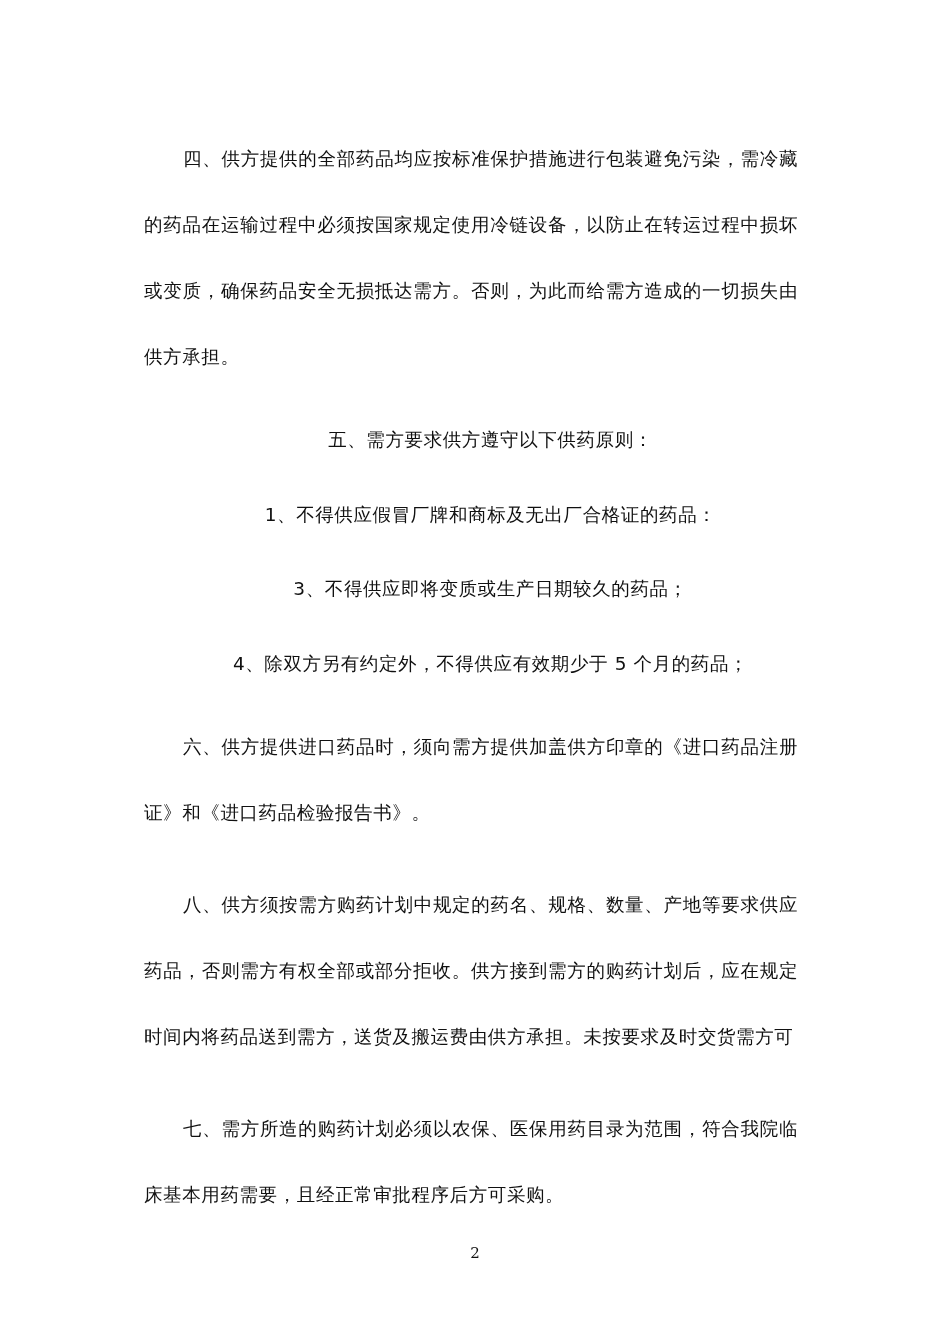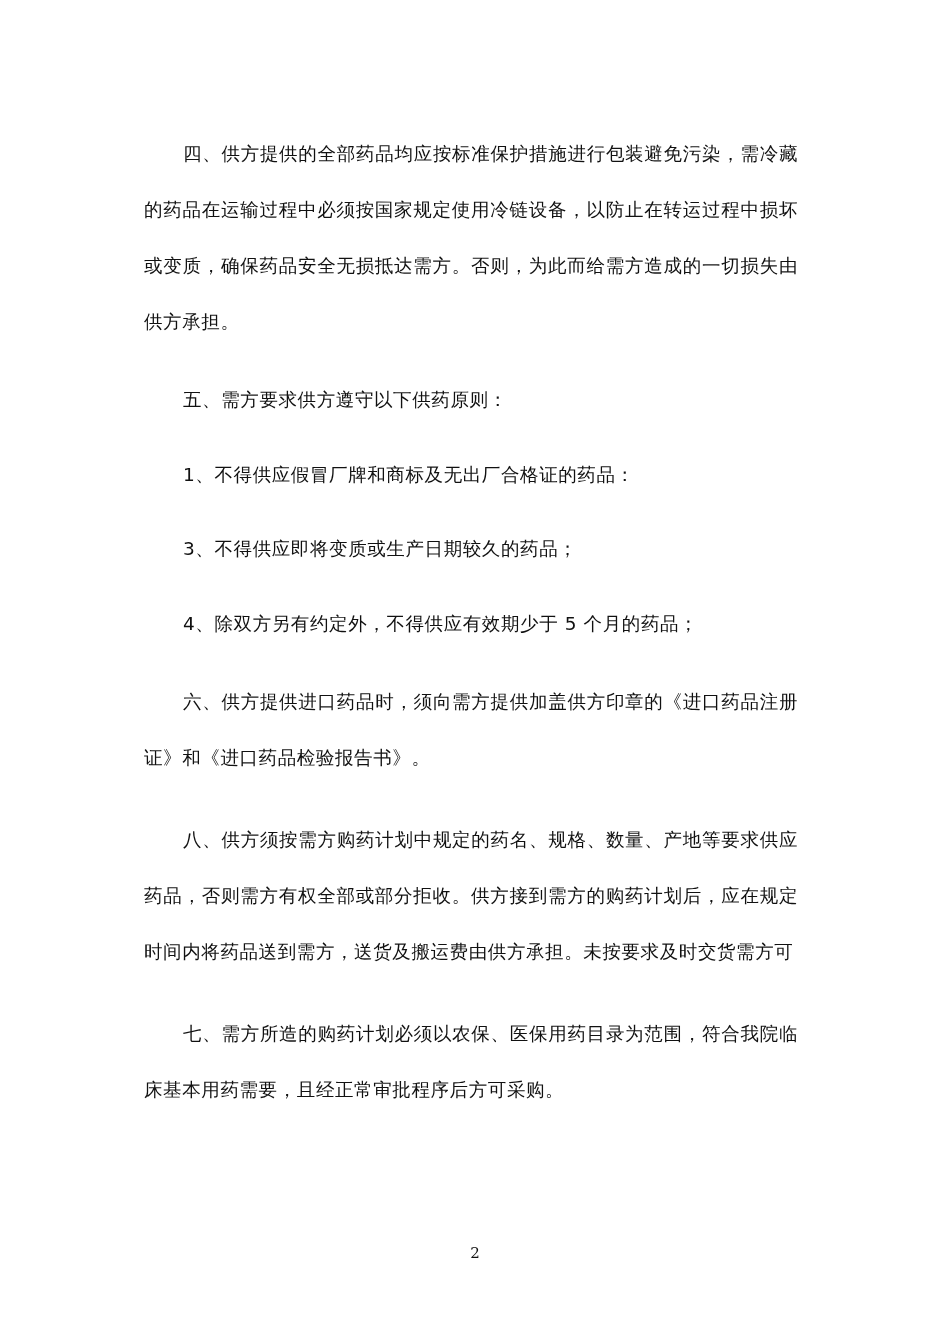--- a/index.html
+++ b/index.html
@@ -1,21 +1,21 @@
 <!DOCTYPE html>
 <html><head>
 <meta charset="utf-8">
 <style>
   html, body { margin: 0; padding: 0; background: #ffffff; }
   body { width: 950px; height: 1344px; position: relative; overflow: hidden;
          font-family: "DejaVu Sans", sans-serif; color: #111111; }
   .page { position: absolute; left: 144px; top: 126px; width: 654px; }
-  .para { font-size: 18.5px; line-height: 56px; text-align: justify; text-align-last: left;
+  .para { font-size: 18.5px; line-height: 66px; text-align: justify; text-align-last: left;
           text-indent: 39px; margin: 0 0 26px 0; letter-spacing: 0.6px; word-break: break-all; }
-  .item { font-size: 18.5px; line-height: 48.5px; text-indent: 39px; margin: 0 0 26px 0; letter-spacing: 0.6px; }
+  .item { font-size: 18.5px; line-height: 48.5px; text-indent: 39px; margin: 0 0 26px 0; letter-spacing: 0.6px; text-align: center; }
   .page-number { position: absolute; left: 0; width: 950px; top: 1244px; text-align: center;
                  font-family: "DejaVu Serif", serif; font-size: 15px; color: #111; }
 </style>
 </head>
 <body>
 
 <div class="page">
   <p class="para">四、供方提供的全部药品均应按标准保护措施进行包装避免污染，需冷藏的药品在运输过程中必须按国家规定使用冷链设备，以防止在转运过程中损坏或变质，确保药品安全无损抵达需方。否则，为此而给需方造成的一切损失由供方承担。</p>
   <p class="item">五、需方要求供方遵守以下供药原则：</p>
   <p class="item">1、不得供应假冒厂牌和商标及无出厂合格证的药品：</p>

